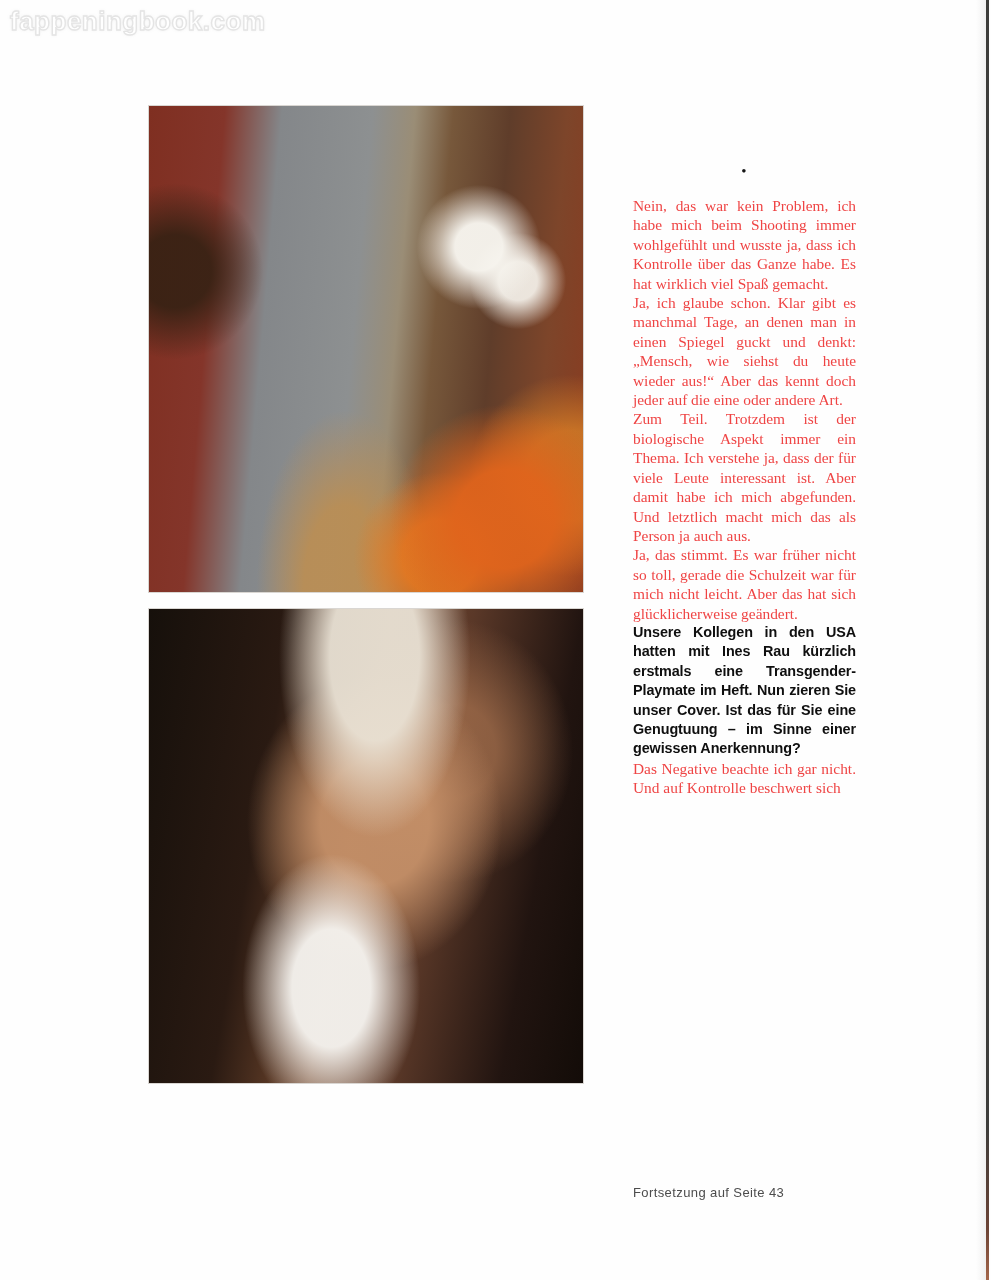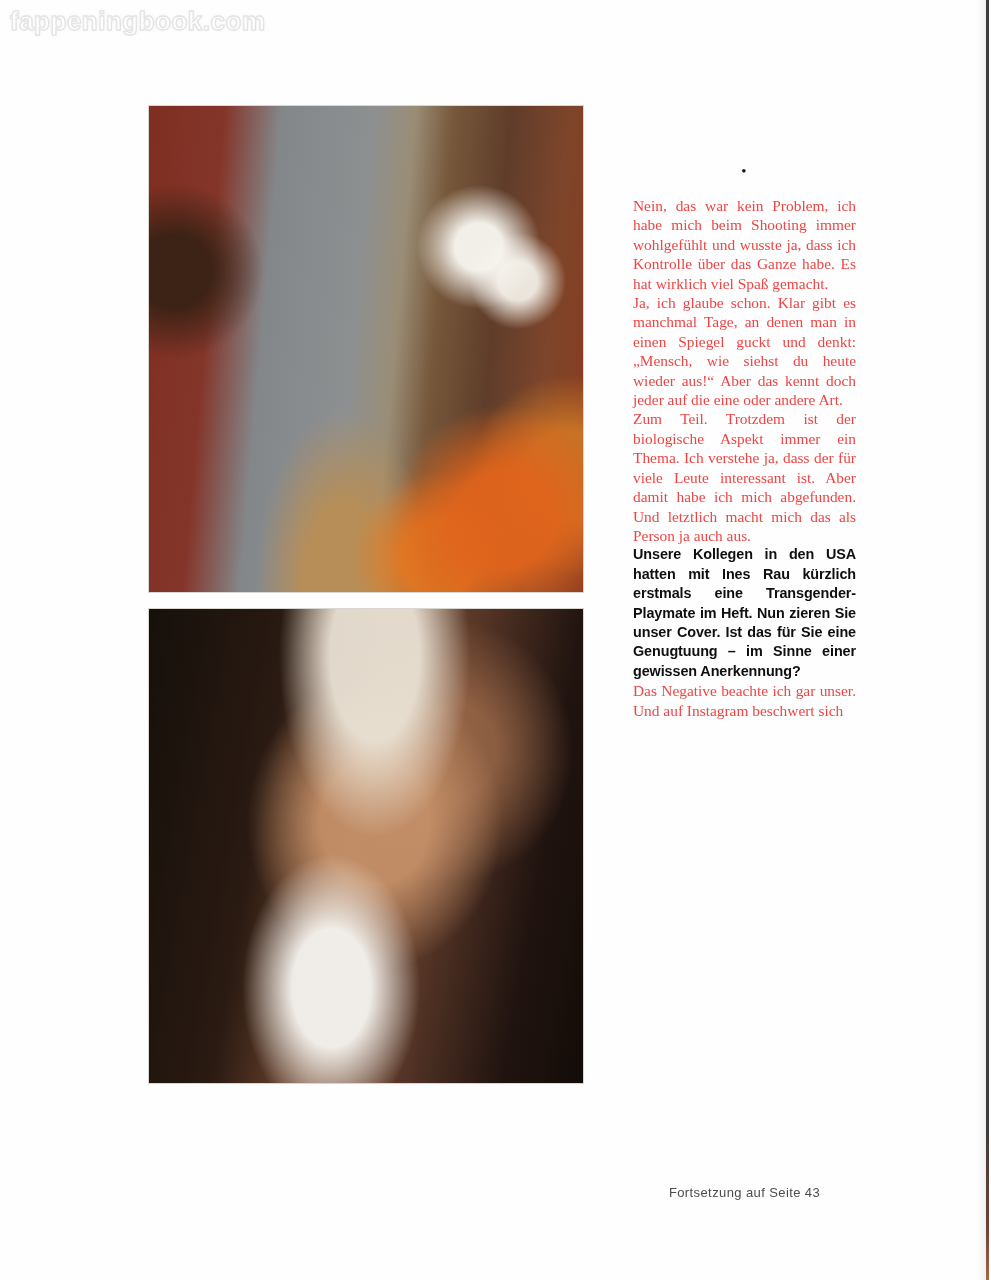--- a/index.html
+++ b/index.html
@@ -82,21 +82,21 @@
     font-size: 14.4px;
     line-height: 19.4px;
     letter-spacing: -0.1px;
     color: #0f0f0f;
   }
   .laugh { font-style: italic; }
 
   
   .continuation {
     left: 633px; top: 1185px; width: 223px;
-    text-align: center;
+    text-align: left;
     font-family: "Liberation Sans", sans-serif;
     font-size: 13px;
     letter-spacing: 0.4px;
     color: #4c4c4c;
   }
   .page-number {
     left: 72px; top: 1284px;
     font-family: Liberation Mono, monospace;
     font-size: 14px;
     color: #222222;
@@ -119,21 +119,22 @@
 
 <div class="abs photo photo-top"></div>
 <div class="abs photo photo-bottom"></div>
 
 <div class="abs bullet">•</div>
 
 <div class="abs column">
   <div class="para answer">Nein, das war kein Problem, ich habe mich beim Shooting immer wohlgefühlt und wusste ja, dass ich Kontrolle über das Ganze habe. Es hat wirklich viel Spaß gemacht.</div>
   <div class="para answer">Ja, ich glaube schon. Klar gibt es manchmal Tage, an denen man in einen Spiegel guckt und denkt: „Mensch, wie siehst du heute wieder aus!“ Aber das kennt doch jeder auf die eine oder andere Art.</div>
   <div class="para answer">Zum Teil. Trotzdem ist der biologische Aspekt immer ein Thema. Ich verstehe ja, dass der für viele Leute interessant ist. Aber damit habe ich mich abgefunden. Und letztlich macht mich das als Person ja auch aus.</div>
+  <div class="para answer">Ja, das stimmt. Es war früher nicht so toll, gerade die Schulzeit war für mich nicht leicht. Aber das hat sich glücklicherweise geändert.</div>
   <div class="para question">Unsere Kollegen in den USA hatten mit Ines Rau kürzlich erstmals eine Transgender-Playmate im Heft. Nun zieren Sie unser Cover. Ist das für Sie eine Genugtuung – im Sinne einer gewissen Anerkennung?</div>
-  <div class="para answer">Das Negative beachte ich gar unser. Und auf Instagram beschwert sich</div>
+  <div class="para answer">Das Negative beachte ich gar nicht. Und auf Kontrolle beschwert sich</div>
 </div>
 
 <div class="abs continuation">Fortsetzung auf Seite 43</div>
 <div class="abs page-number">40</div>
 
 <div class="abs edge-shade"></div>
 <div class="abs edge-line"></div>
 
 </body></html>

